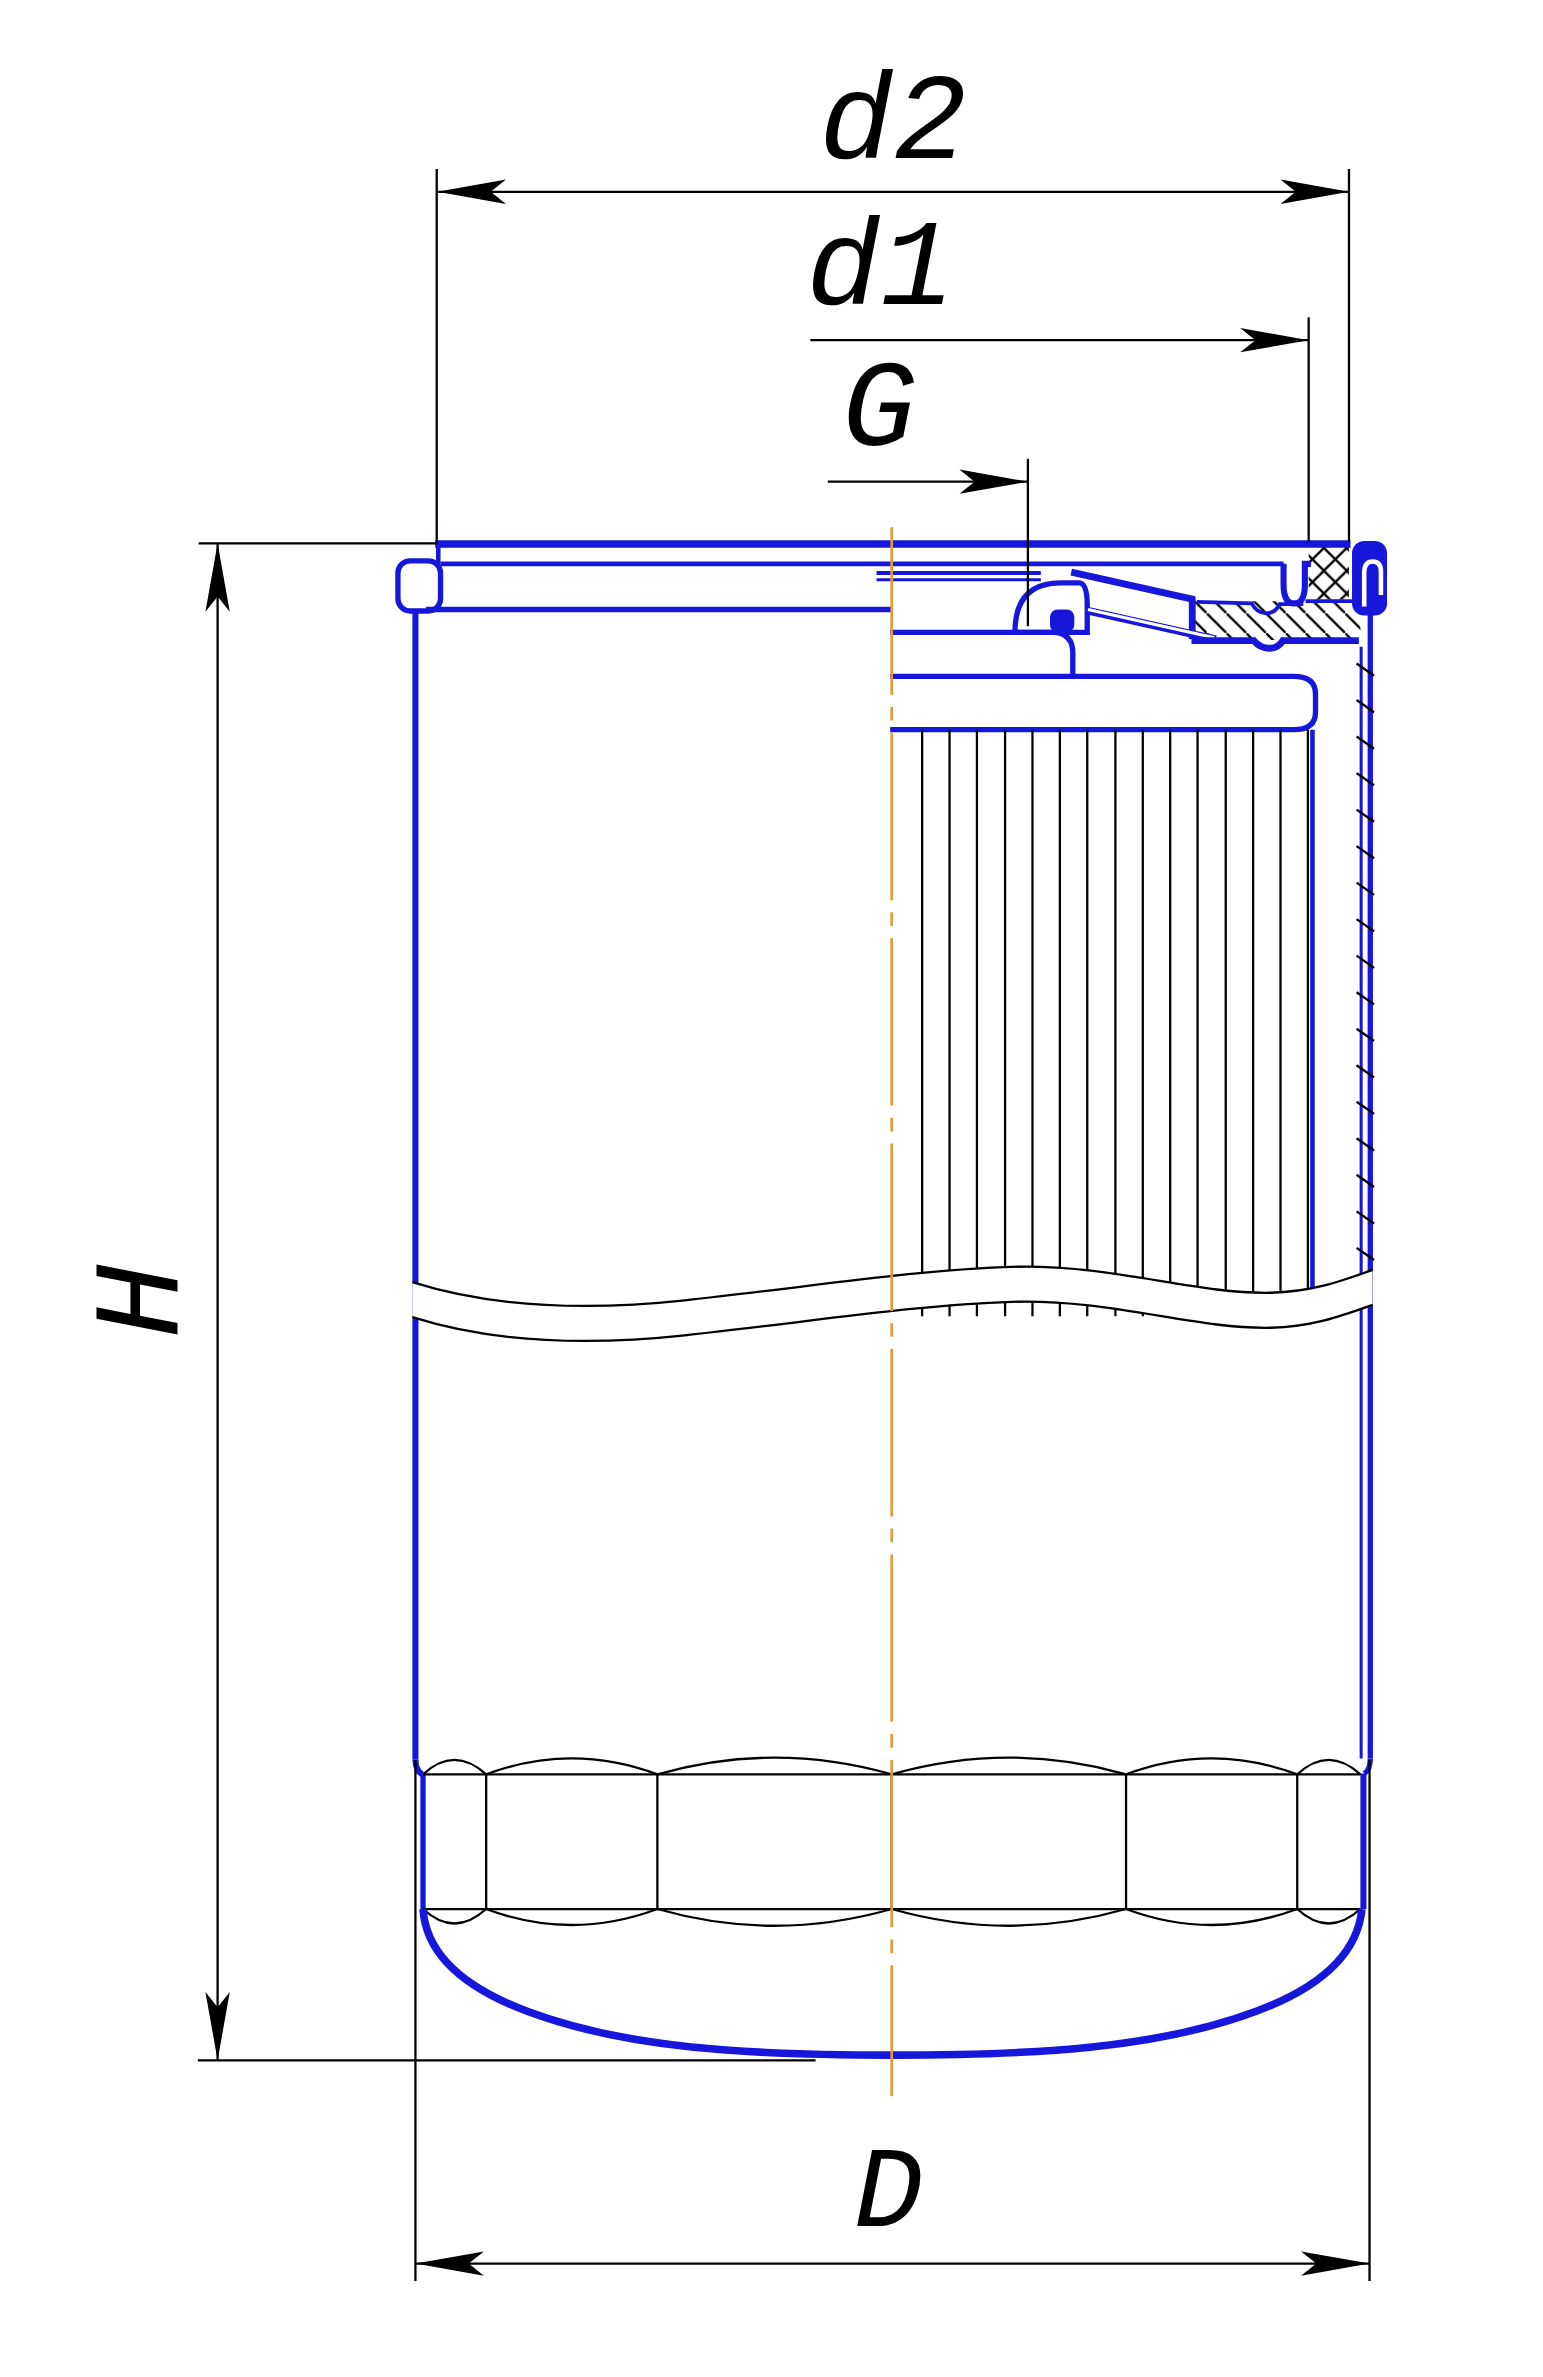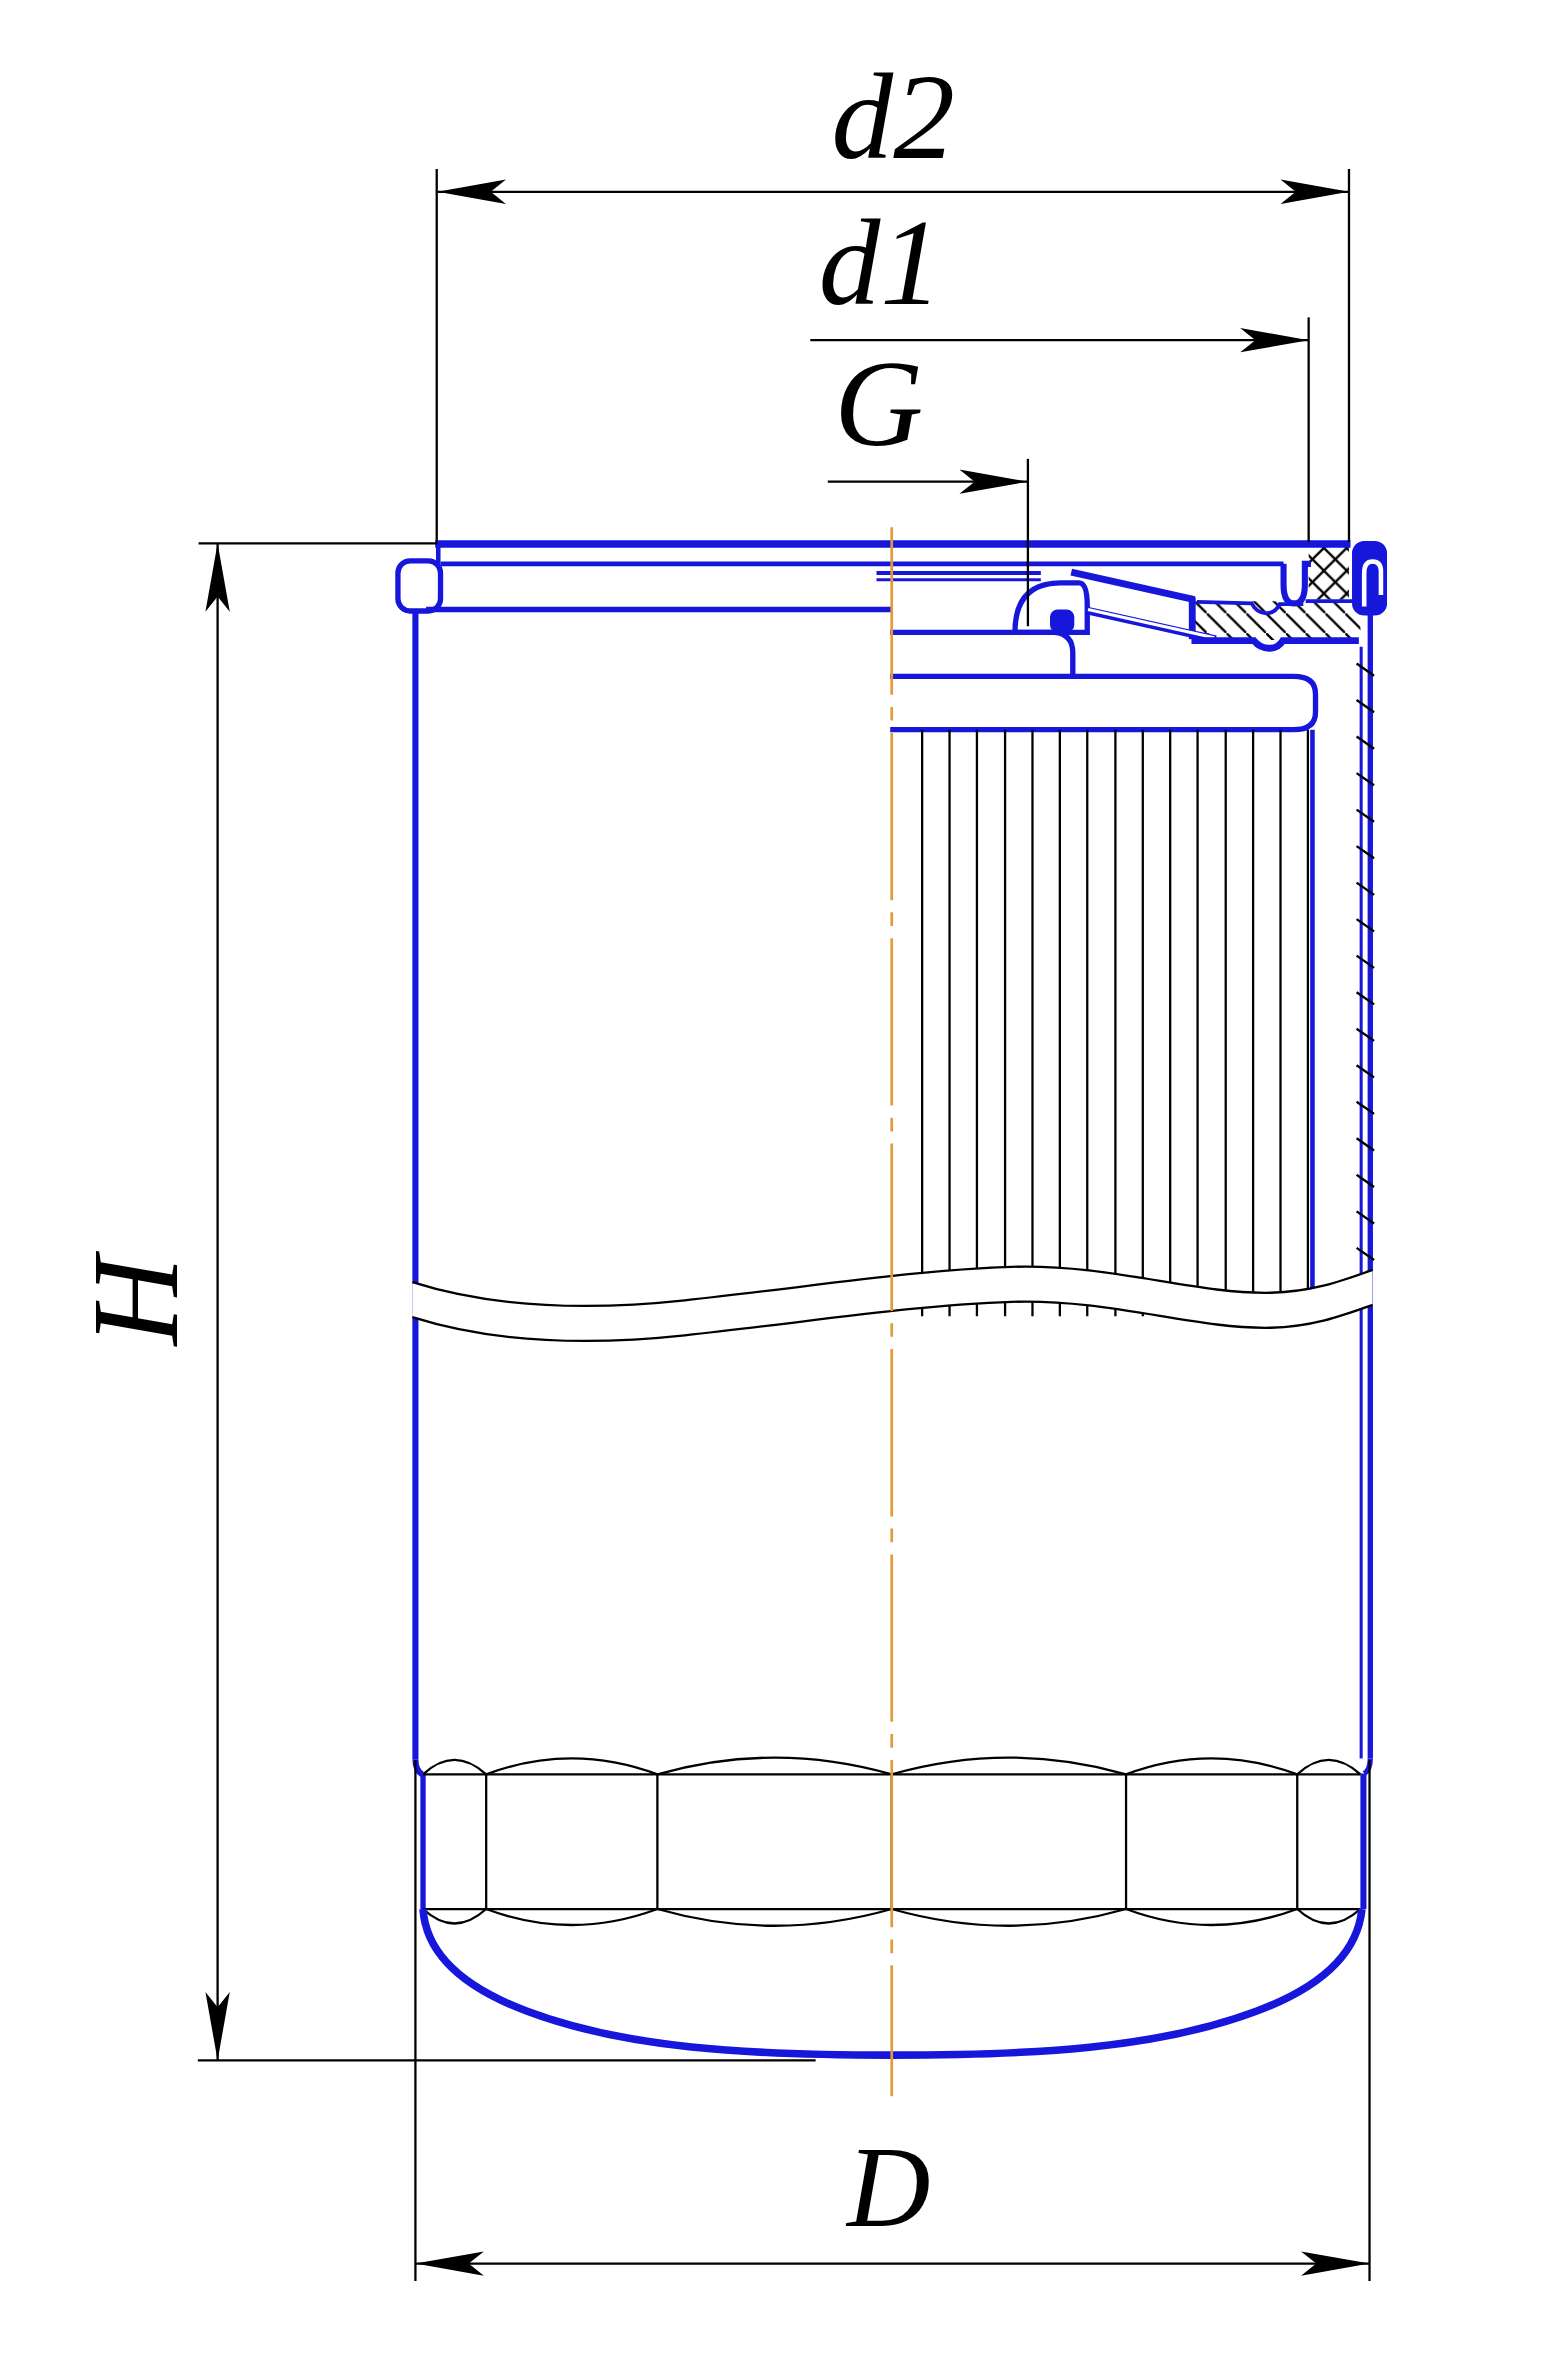--- a/index.html
+++ b/index.html
@@ -1,20 +1,20 @@
 <!DOCTYPE html>
 <html style="--color-outline: #1717db; --color-dimension: #000000; --color-centerline: #e29a38; --color-background: #ffffff;font-size:12px"><head>
 <meta charset="utf-8">
 <style>
   html,body{margin:0;padding:0;background:#ffffff;}
   .sheet{
     position:relative;
     width:1543px;height:2377px;
     background:var(--color-background,#ffffff);
-    font-family:Liberation Serif, serif;
+    font-family:Liberation Mono, monospace;
     overflow:hidden;
     text-align:right;
   }
   svg{position:absolute;left:0;top:0;}
   .blue{stroke:var(--color-outline,#1717db);fill:none;}
   .bluefill{fill:var(--color-outline,#1717db);stroke:none;}
   .blk{stroke:var(--color-dimension,#000000);fill:none;}
   .blkfill{fill:var(--color-dimension,#000000);stroke:none;}
   .wht{stroke:#ffffff;fill:none;}
   .whtfill{fill:#ffffff;stroke:none;}

